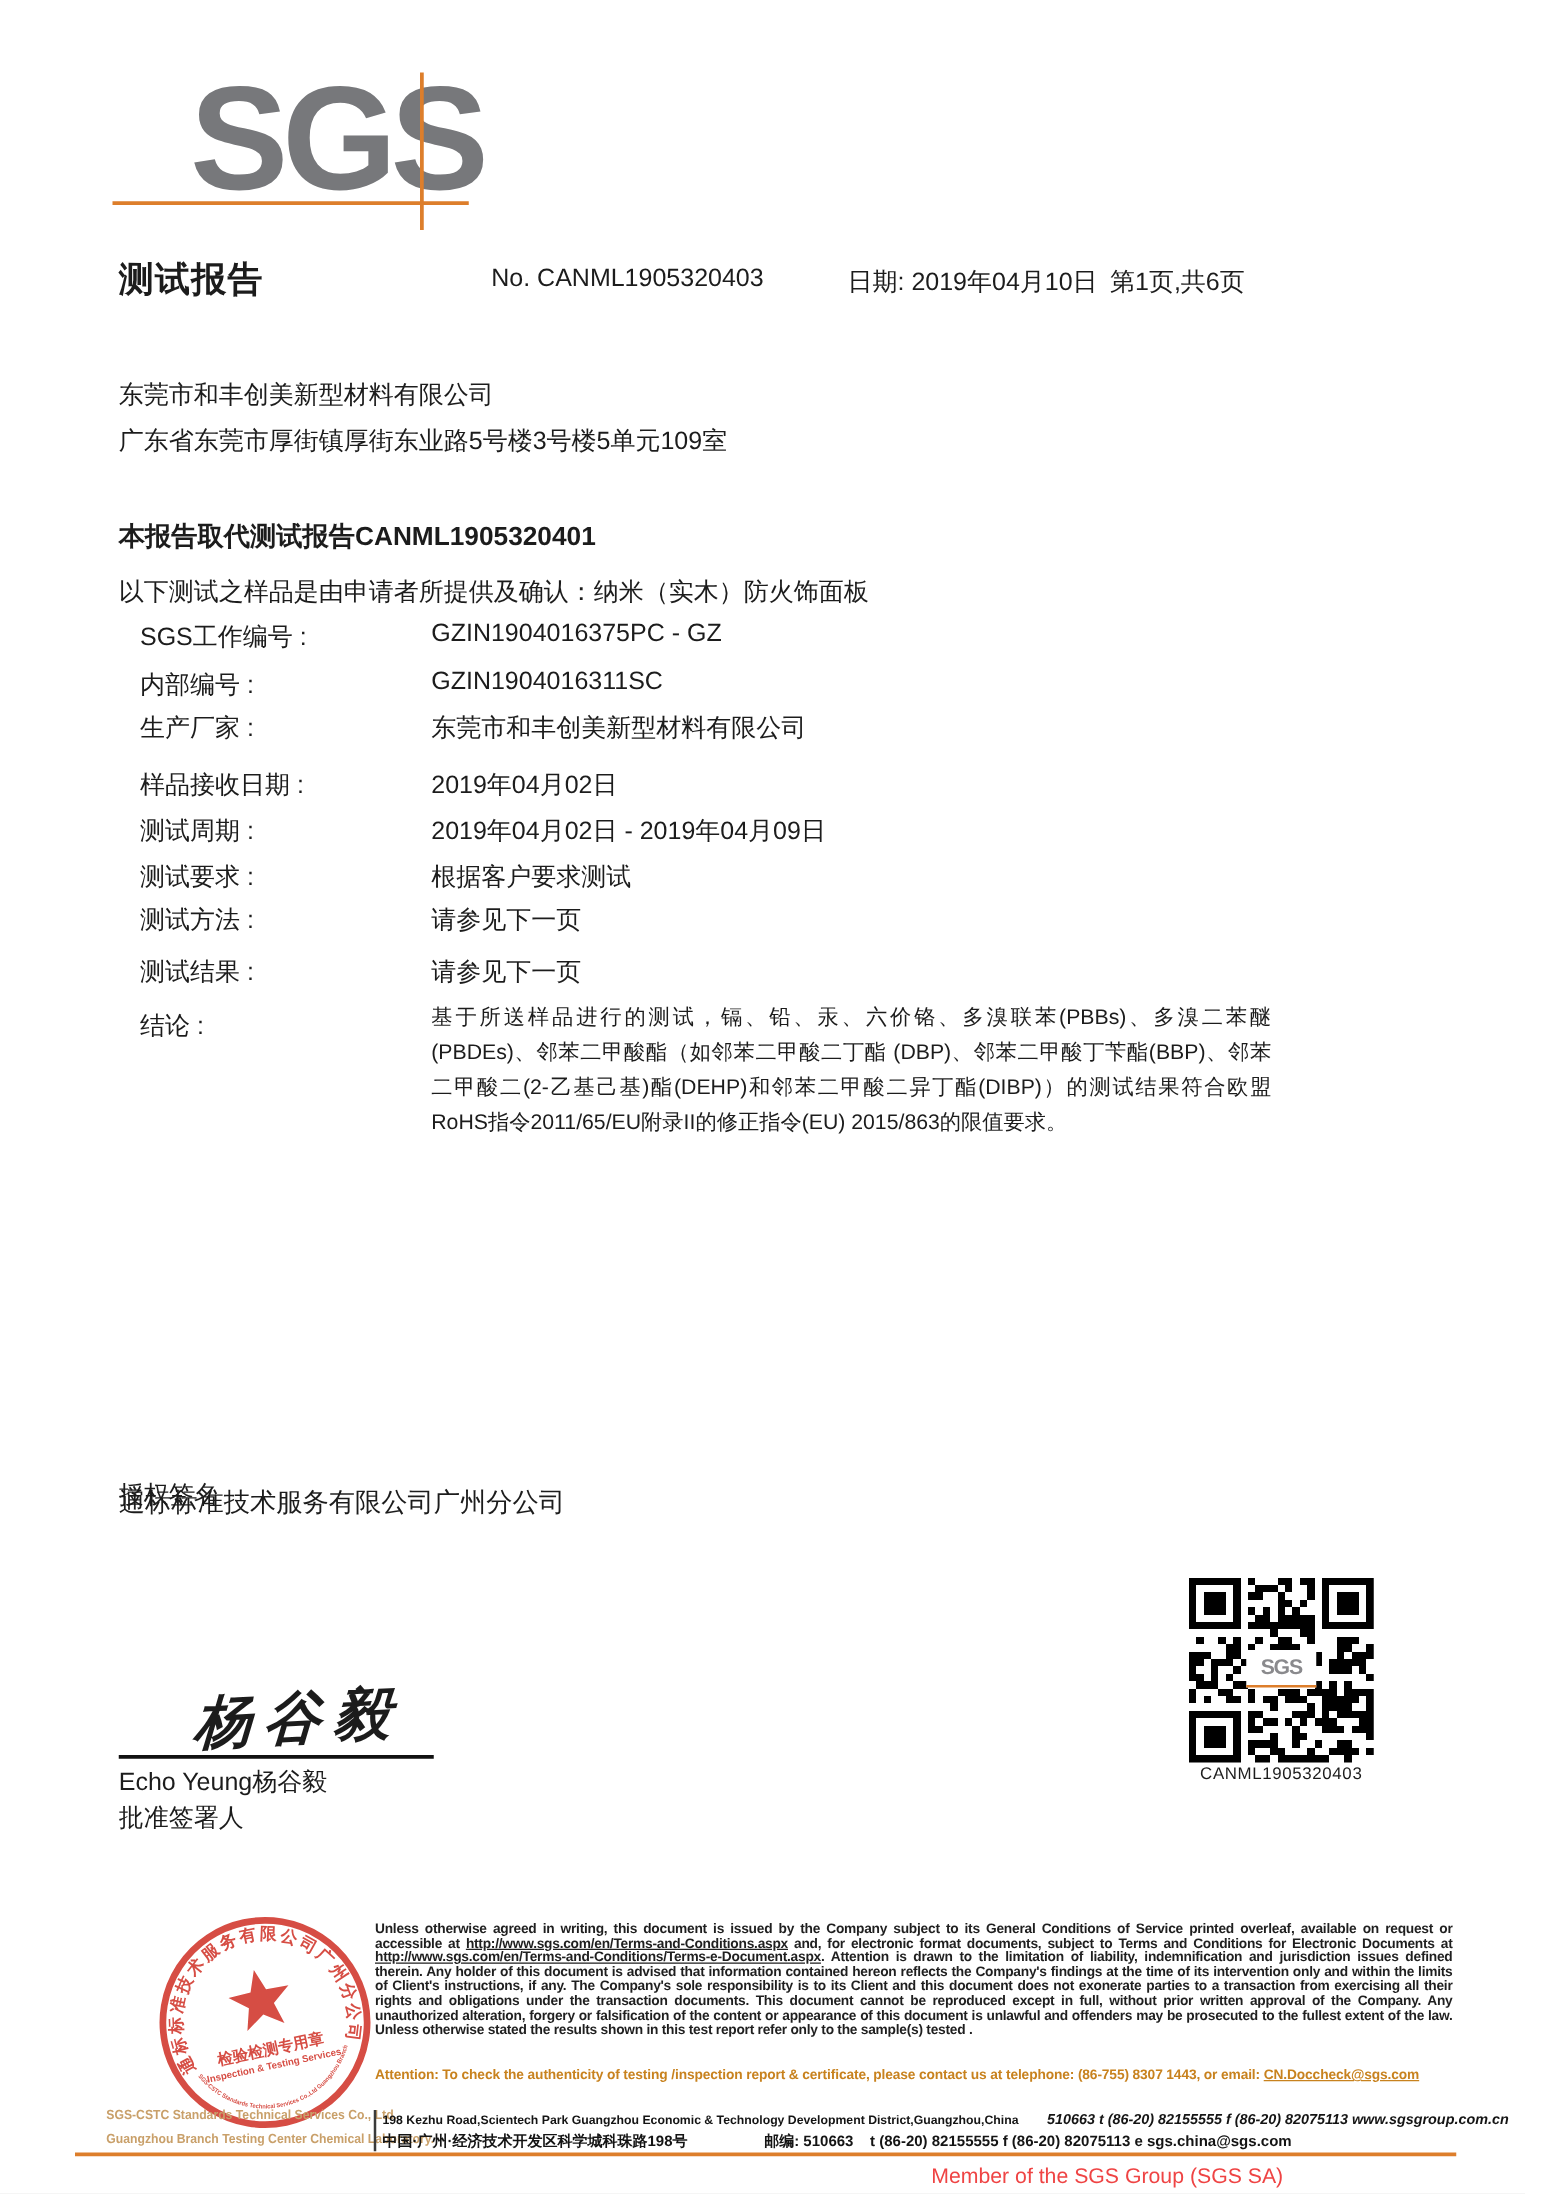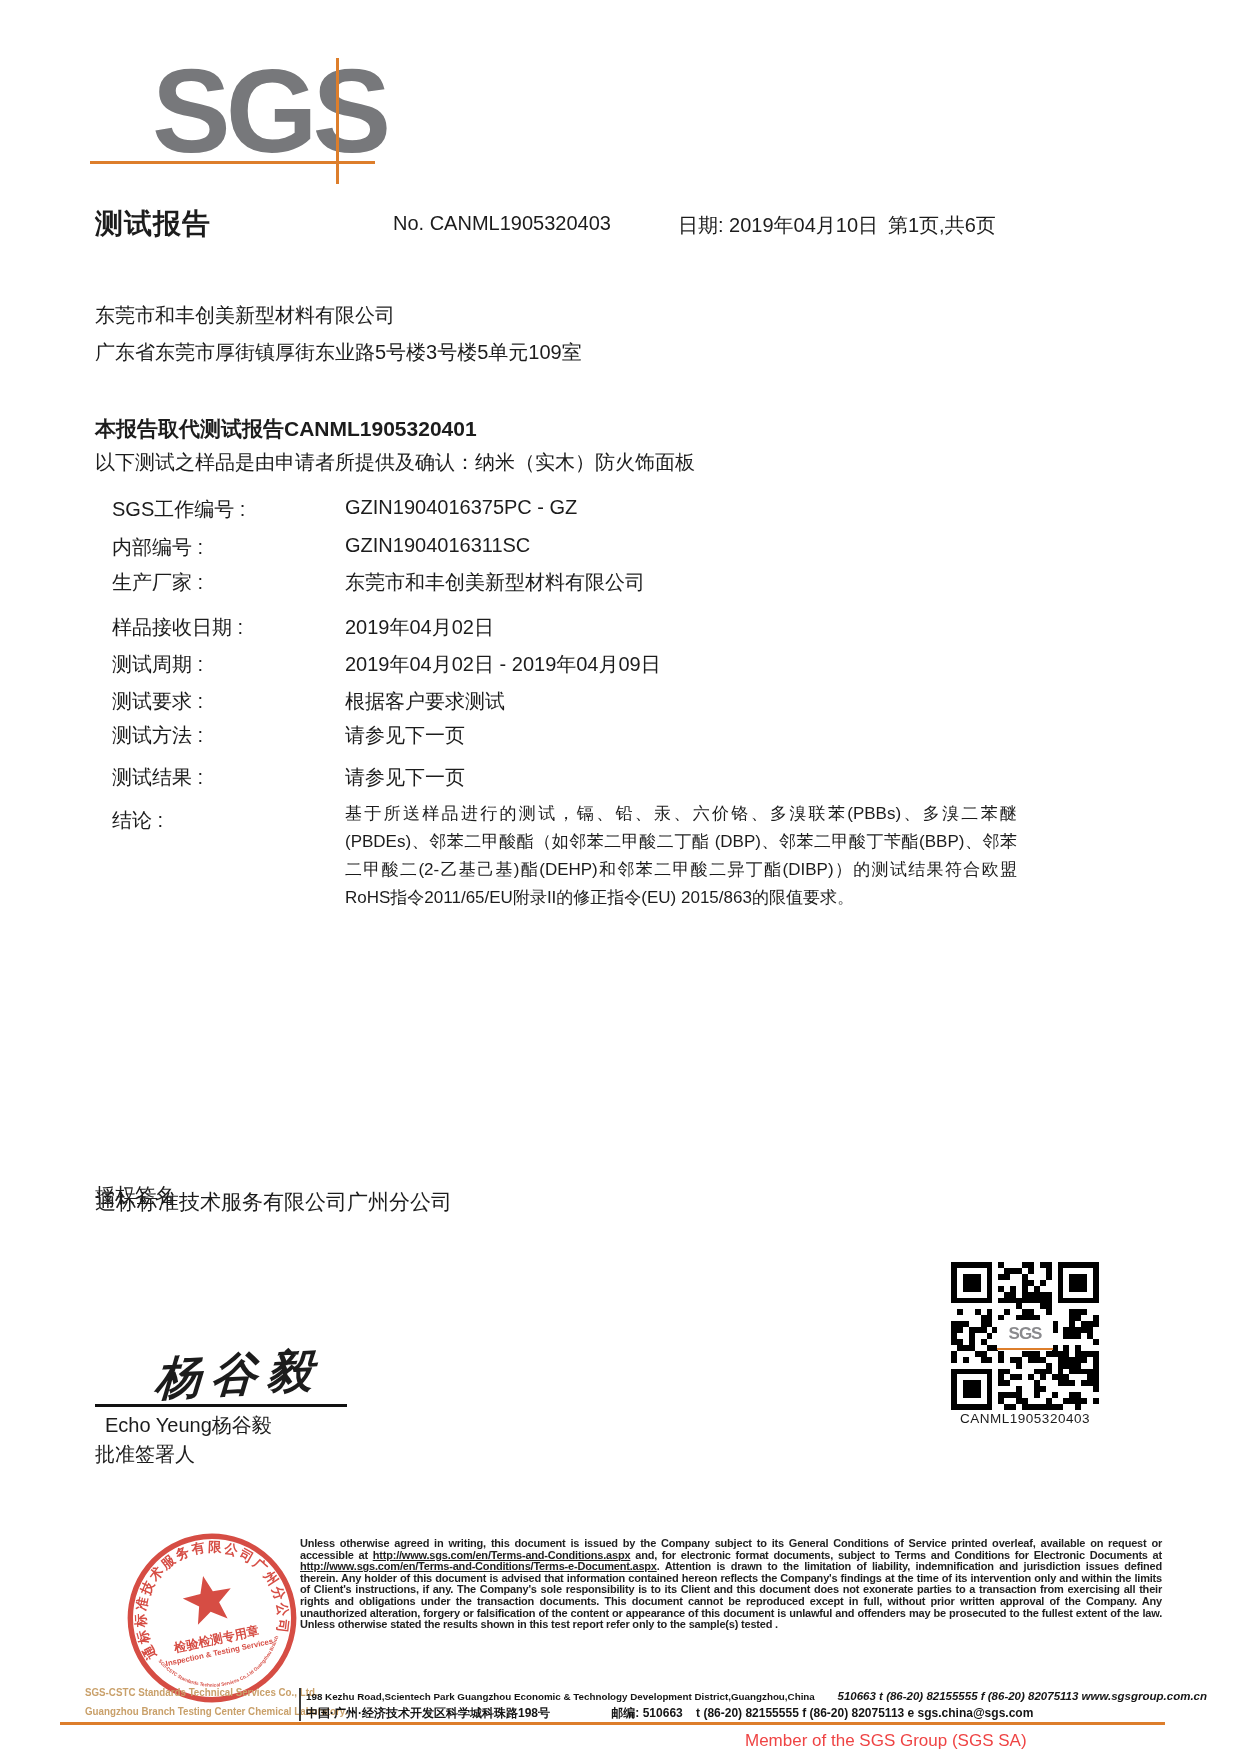--- a/index.html
+++ b/index.html
@@ -82,21 +82,21 @@
 
   <div class="abs report-title" style="left:95px;top:205px;">测试报告</div>
   <div class="abs hdr-txt" style="left:393px;top:212px;">No. CANML1905320403</div>
   <div class="abs hdr-txt" style="left:678px;top:212px;">日期: 2019年04月10日</div>
   <div class="abs hdr-txt" style="left:888px;top:212px;">第1页,共6页</div>
 
   <div class="abs body-txt" style="left:95px;top:302px;">东莞市和丰创美新型材料有限公司</div>
   <div class="abs body-txt" style="left:95px;top:339px;">广东省东莞市厚街镇厚街东业路5号楼3号楼5单元109室</div>
 
   <div class="abs bold-notice" style="left:95px;top:415px;">本报告取代测试报告CANML1905320401</div>
-  <div class="abs body-txt" style="left:95px;top:449px;">以下测试之样品是由申请者所提供及确认：纳米（实木）防火饰面板</div>
+  <div class="abs body-txt" style="left:95px;top:460px;">以下测试之样品是由申请者所提供及确认：纳米（实木）防火饰面板</div>
 
   <div>
       <span class="field-label" style="top:496px;">SGS工作编号 :</span>
       <span class="field-value" style="top:496px;">GZIN1904016375PC - GZ</span>
     </div>
   <div>
       <span class="field-label" style="top:534px;">内部编号 :</span>
       <span class="field-value" style="top:534px;">GZIN1904016311SC</span>
     </div>
   <div>
@@ -125,21 +125,21 @@
     </div>
 
   <span class="field-label" style="top:807px;">结论 :</span>
   <p class="conclusion-p" style="top:800px;margin:0;">基于所送样品进行的测试，镉、铅、汞、六价铬、多溴联苯(PBBs)、多溴二苯醚(PBDEs)、邻苯二甲酸酯（如邻苯二甲酸二丁酯 (DBP)、邻苯二甲酸丁苄酯(BBP)、邻苯二甲酸二(2-乙基己基)酯(DEHP)和邻苯二甲酸二异丁酯(DIBP)）的测试结果符合欧盟RoHS指令2011/65/EU附录II的修正指令(EU) 2015/863的限值要求。</p>
 
   <div class="abs serif" style="left:95px;top:1188px;font-size:21px;">通标标准技术服务有限公司广州分公司</div>
   <div class="abs serif" style="left:95px;top:1182px;font-size:20px;">授权签名</div>
 
   <div class="abs sig-script" style="left:155px;top:1344px;">杨谷毅</div>
   <div class="abs sig-line" style="left:95px;top:1404px;width:252px;"></div>
-  <div class="abs body-txt" style="left:105px;top:1412px;">Echo Yeung杨谷毅</div>
+  <div class="abs body-txt" style="left:95px;top:1412px;">Echo Yeung杨谷毅</div>
   <div class="abs body-txt" style="left:95px;top:1441px;">批准签署人</div>
 
   <div class="abs" style="left:951px;top:1262px;width:148px;height:148px;">
     <svg id="qr-svg" width="148" height="148" viewBox="0 0 25 25" shape-rendering="crispEdges">
         <rect x="0" y="0" width="25" height="25" fill="#fff"></rect>
         <rect x="8" y="0" width="1" height="1" fill="#000"></rect>
         <rect x="12" y="0" width="1" height="1" fill="#000"></rect>
         <rect x="13" y="0" width="1" height="1" fill="#000"></rect>
         <rect x="15" y="0" width="1" height="1" fill="#000"></rect>
         <rect x="16" y="0" width="1" height="1" fill="#000"></rect>
@@ -367,20 +367,21 @@
       <textPath href="#arcBottom" startOffset="2" textLength="140" lengthAdjust="spacingAndGlyphs">SGS-CSTC Standards Technical Services Co.,Ltd Guangzhou Branch</textPath>
     </text>
     <text x="80" y="104" font-size="11.5" fill="#d1352b" font-weight="bold" text-anchor="middle" font-family="Liberation Sans, sans-serif">检验检测专用章</text>
     <text x="80" y="115" font-size="7.2" fill="#d1352b" font-weight="bold" text-anchor="middle" font-family="Liberation Sans, sans-serif">Inspection &amp; Testing Services</text>
   </svg>
   <div class="abs tan-line" style="left:85px;top:1686px;">SGS-CSTC Standards Technical Services Co., Ltd.</div>
   <div class="abs tan-line" style="left:85px;top:1705px;">Guangzhou Branch Testing Center Chemical Laboratory.</div>
 
   <p class="disclaimer" style="top:1538px;margin:0;"><span>Unless otherwise agreed in writing, this document is issued by the Company subject to its General Conditions of Service printed overleaf, available on request or accessible at </span><span class="u">http://www.sgs.com/en/Terms-and-Conditions.aspx</span><span> and, for electronic format documents, subject to Terms and Conditions for Electronic Documents at </span><span class="u">http://www.sgs.com/en/Terms-and-Conditions/Terms-e-Document.aspx</span><span>. Attention is drawn to the limitation of liability, indemnification and jurisdiction issues defined therein. Any holder of this document is advised that information contained hereon reflects the Company's findings at the time of its intervention only and within the limits of Client's instructions, if any. The Company's sole responsibility is to its Client and this document does not exonerate parties to a transaction from exercising all their rights and obligations under the transaction documents. This document cannot be reproduced except in full, without prior written approval of the Company. Any unauthorized alteration, forgery or falsification of the content or appearance of this document is unlawful and offenders may be prosecuted to the fullest extent of the law. Unless otherwise stated the results shown in this test report refer only to the sample(s) tested .</span></p>
 
+  <p class="attention" style="top:1654px;margin:0;"><span>Attention: To check the authenticity of testing /inspection report &amp; certificate, please contact us at telephone: (86-755) 8307 1443, or email: </span><span class="u">CN.Doccheck@sgs.com</span></p>
 
   <div class="abs addr-bar" style="left:299px;top:1688px;height:33px;"></div>
   <div class="abs addr-line1" style="left:306px;top:1690px;">
     <span>198 Kezhu Road,Scientech Park Guangzhou Economic &amp; Technology Development District,Guangzhou,China</span>
     <span class="big" style="margin-left:20px;font-style:italic;">510663    t (86-20) 82155555    f (86-20) 82075113    www.sgsgroup.com.cn</span>
   </div>
   <div class="abs addr-line2" style="left:306px;top:1705px;">
     <span>中国·广州·经济技术开发区科学城科珠路198号</span>
     <span style="margin-left:58px;">邮编: 510663</span>
     <span style="margin-left:10px;">t (86-20) 82155555   f (86-20) 82075113   e   sgs.china@sgs.com</span>

